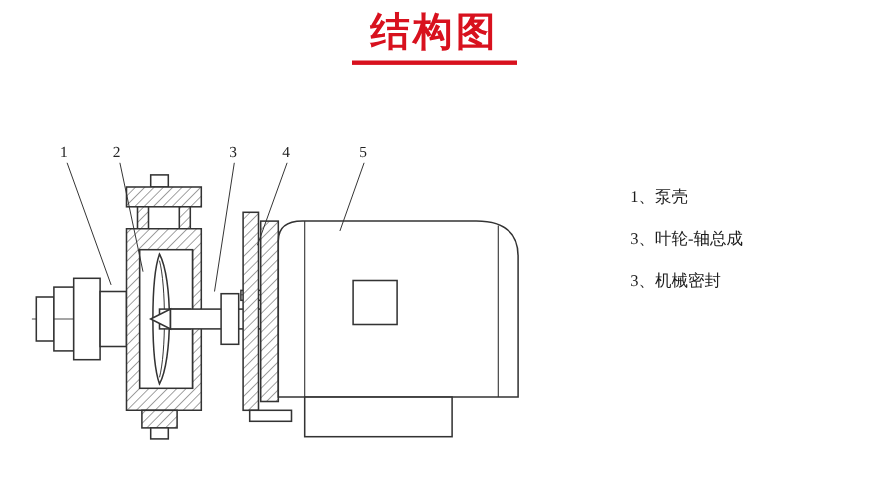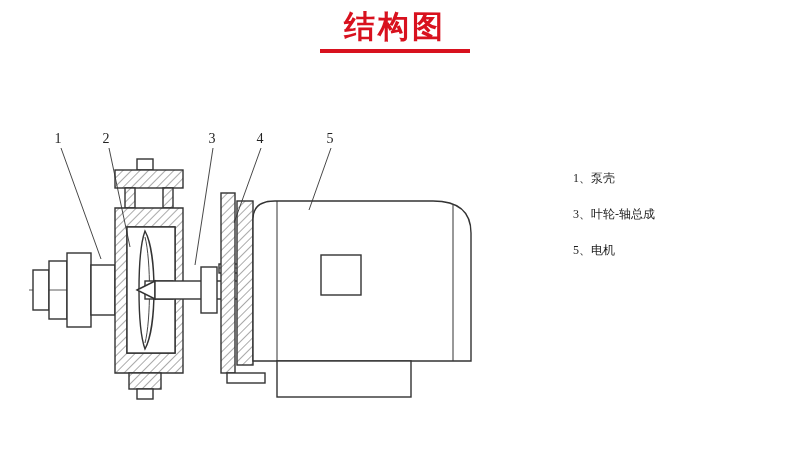--- a/index.html
+++ b/index.html
@@ -11,42 +11,42 @@
     overflow:hidden;
   }
   .stage{position:relative;width:790px;height:452px;background:#fff;}
   .title-wrap{
     position:absolute;top:8px;left:0;width:100%;
     text-align:center;
   }
   .title{
     display:inline-block;
     font-family:"Liberation Serif", serif;
-    font-size:31px;
+    font-size:36px;
     font-weight:bold;
     color:#d8111e;
     letter-spacing:3px;
     line-height:1.2;
   }
   .title-underline{
     width:150px;height:4px;
     background:#d8111e;
     margin:4px auto 0 auto;
   }
   .drawing{
     position:absolute;left:25px;top:115px;
     width:520px;height:305px;
   }
   .legend{
     position:absolute;left:573px;top:170px;
     width:205px;
   }
   .legend-item{
     font-family:"Liberation Serif", serif;
-    font-size:12px;
+    font-size:15px;
     color:#1c1c1c;
     margin-bottom:19px;
     white-space:nowrap;
   }
 </style>
 </head>
 <body>
 
 <div class="stage">
 
@@ -137,16 +137,16 @@
       <text x="81" y="28">2</text>
       <text x="187" y="28">3</text>
       <text x="235" y="28">4</text>
       <text x="305" y="28">5</text>
     </g>
   </svg>
 
   <div class="legend">
     <div class="legend-item">1、泵壳</div>
     <div class="legend-item">3、叶轮-轴总成</div>
-    <div class="legend-item">5、电机</div>
+    <div class="legend-item">3、机械密封</div>
   </div>
 
 </div>
 
 </body></html>

